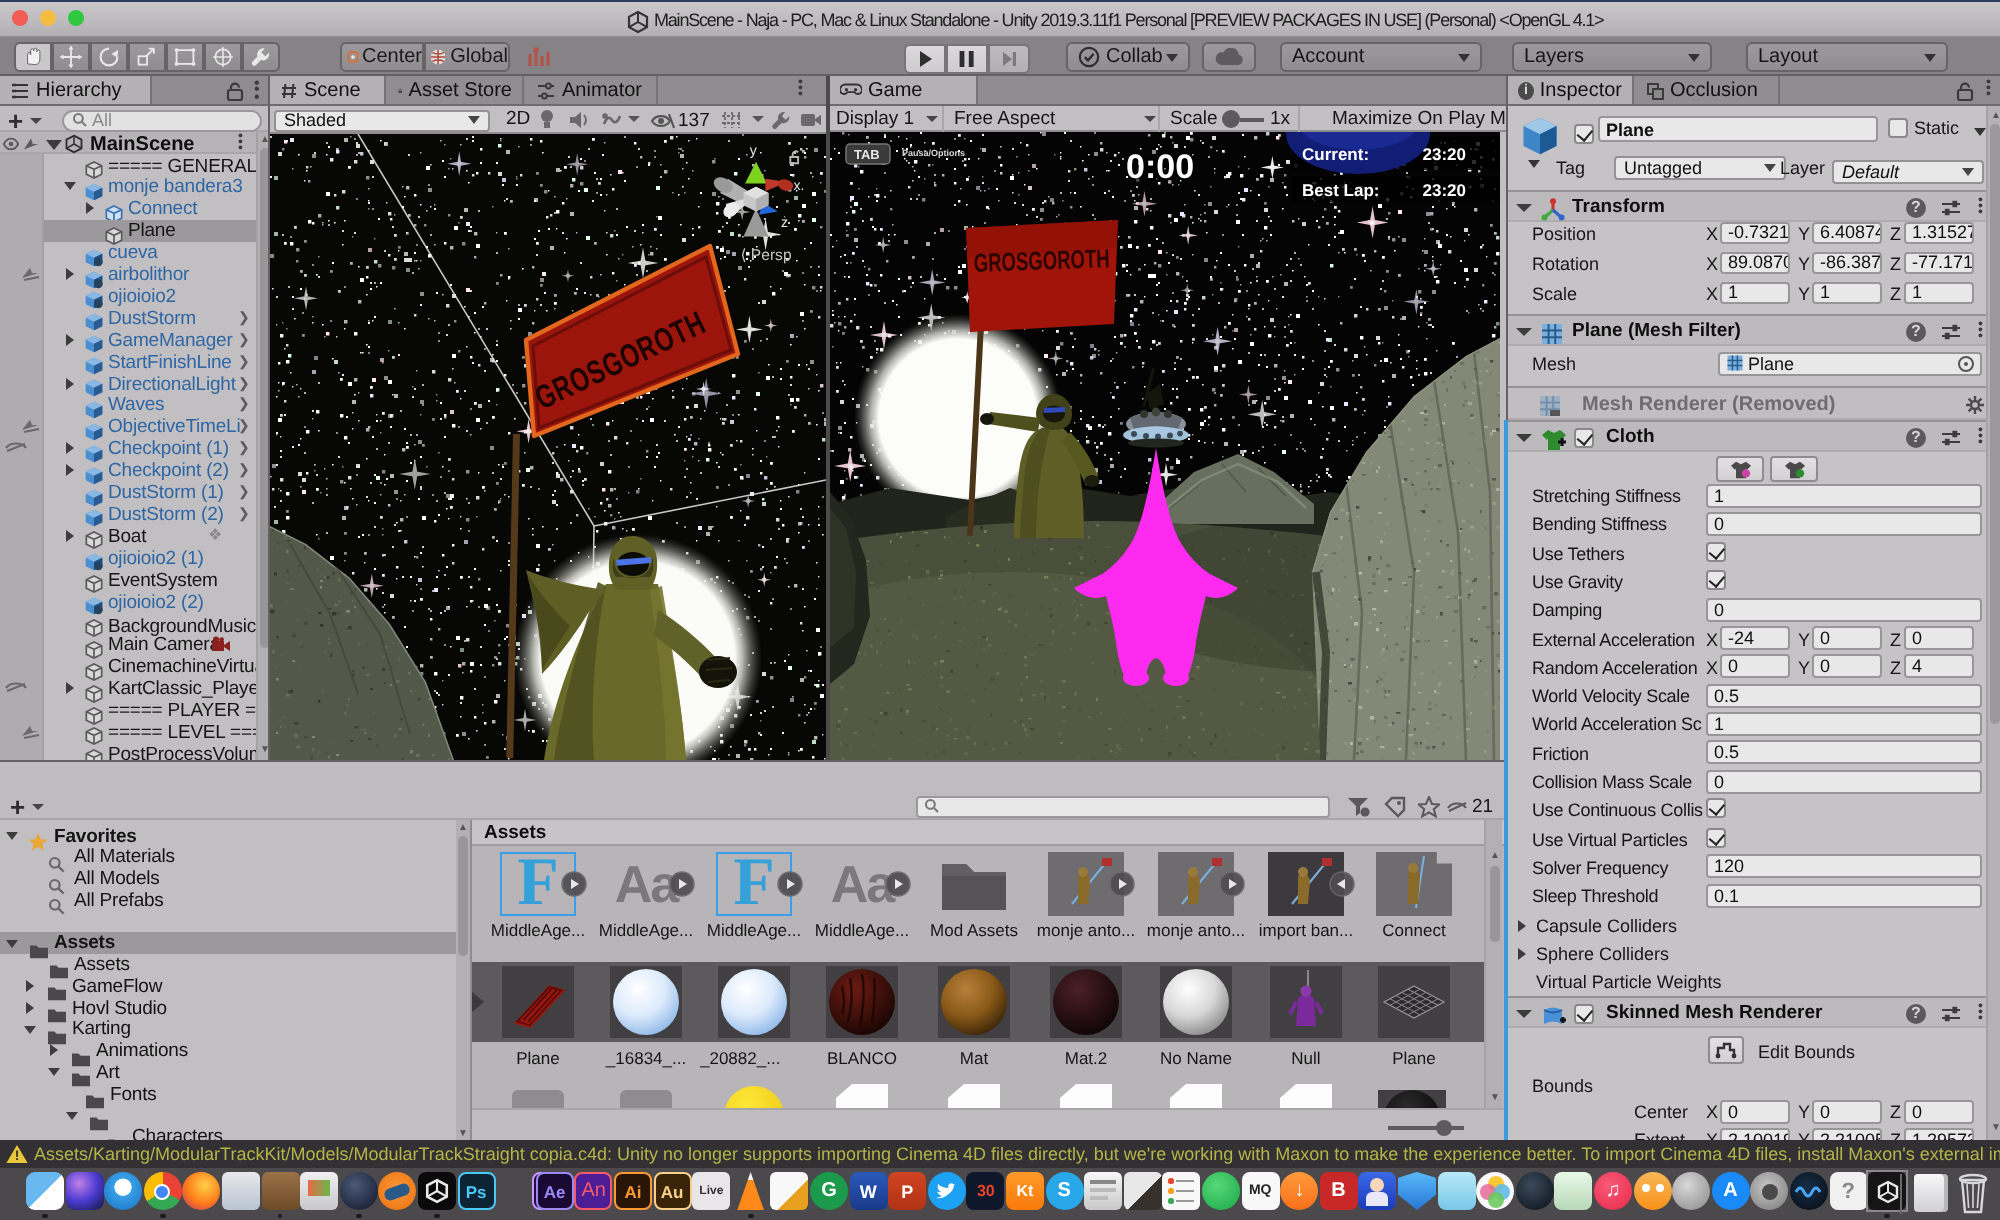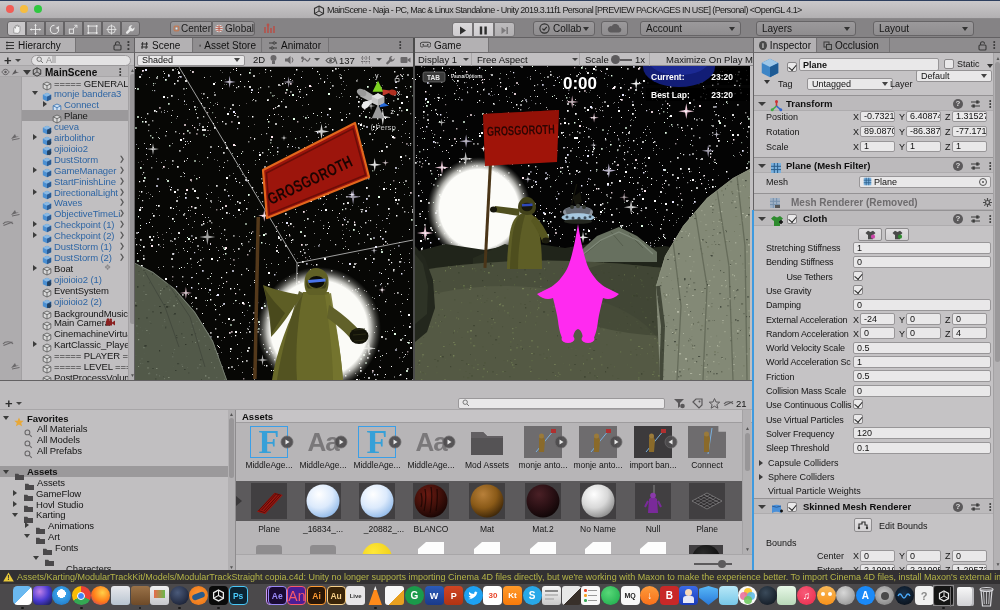--- a/index.html
+++ b/index.html
@@ -942,21 +942,21 @@
       </svg>
 <div class="abs" style="left:10px;top:42px;width:0;height:0;border-left:3.5px solid transparent;border-right:3.5px solid transparent;border-top:4px solid #333;"></div>
 <div class="cb on abs" style="left:33px;top:24px;"></div>
 <div class="fld" style="left:45px;top:20px;width:140px;height:13px;font-weight:bold;">Plane</div>
 <div class="cb abs" style="left:190px;top:21px;"></div>
 <div class="abs lbl" style="left:203px;top:21px;">Static</div>
 <div class="abs" style="left:233px;top:26px;width:0;height:0;border-left:3.5px solid transparent;border-right:3.5px solid transparent;border-top:4px solid #333;"></div>
 <div class="abs lbl" style="left:24px;top:41px;">Tag</div>
 <div class="ddw" style="left:53px;top:40px;width:86px;height:12px;">Untagged</div>
 <div class="abs lbl" style="left:136px;top:41px;">Layer</div>
-<div class="ddw" style="left:162px;top:32px;width:76px;height:12px;">Default</div>
+<div class="ddw" style="left:162px;top:42px;width:76px;height:12px;font-style:italic;">Default</div>
 <div class="hdr" style="top:57px;height:16px;">
 <div class="abs" style="left:4px;top:5.5px;width:0;height:0;border-left:4px solid transparent;border-right:4px solid transparent;border-top:4.5px solid #3c3c3c;"></div>
 <div class="abs" style="left:16px;top:2.0px;"><svg width="13" height="12" viewBox="0 0 13 12">
             <path d="M6.5 6 L6.5 1.2" stroke="#cc3333" stroke-width="1.6"></path>
             <circle cx="6.5" cy="1.6" r="1.5" fill="#cc3333"></circle>
             <path d="M6.5 6 L2 10" stroke="#44aa44" stroke-width="1.6"></path>
             <circle cx="2.2" cy="9.8" r="1.5" fill="#44aa44"></circle>
             <path d="M6.5 6 L11 10" stroke="#3366cc" stroke-width="1.6"></path>
             <circle cx="10.8" cy="9.8" r="1.5" fill="#3366cc"></circle>
           </svg></div>
@@ -1049,21 +1049,21 @@
 <div class="abs" style="left:131px;top:190px;width:24px;height:13px;background:linear-gradient(#e2e0e2,#d2d0d2);border:1px solid #8e8c8e;border-radius:2px;display:flex;align-items:center;justify-content:center;">
         <svg width="13" height="10" viewBox="0 0 14 12">
           <path d="M4 1 L7 2.5 L10 1 L13 3.5 L10.5 6 L10 5 V11 H4 V5 L3.5 6 L1 3.5 Z" fill="#4a4a4a"></path>
           <circle cx="10" cy="8" r="2.5" fill="#2e8b2e"></circle>
         </svg>
       </div>
 <div class="abs lbl" style="left:12px;top:205.0px;width:87px;letter-spacing:-0.15px;">Stretching Stiffness</div>
 <div class="fld" style="left:99px;top:203.5px;width:138px;height:12px;">1</div>
 <div class="abs lbl" style="left:12px;top:219.3px;width:87px;letter-spacing:-0.15px;">Bending Stiffness</div>
 <div class="fld" style="left:99px;top:217.8px;width:138px;height:12px;">0</div>
-<div class="abs lbl" style="left:12px;top:233.6px;width:87px;letter-spacing:-0.15px;text-align:center;">Use Tethers</div>
+<div class="abs lbl" style="left:12px;top:233.6px;width:87px;letter-spacing:-0.15px;">Use Tethers</div>
 <div class="cb on abs" style="left:99px;top:232.6px;"></div>
 <div class="abs lbl" style="left:12px;top:247.9px;width:87px;letter-spacing:-0.15px;">Use Gravity</div>
 <div class="cb on abs" style="left:99px;top:246.9px;"></div>
 <div class="abs lbl" style="left:12px;top:262.2px;width:87px;letter-spacing:-0.15px;">Damping</div>
 <div class="fld" style="left:99px;top:260.7px;width:138px;height:12px;">0</div>
 <div class="abs lbl" style="left:12px;top:276.5px;width:87px;letter-spacing:-0.15px;">External Acceleration</div>
 <div class="abs lbl" style="left:99px;top:276.5px;">X</div>
 <div class="fld" style="left:106px;top:275.0px;width:35px;height:12px;">-24</div>
 <div class="abs lbl" style="left:145px;top:276.5px;">Y</div>
 <div class="fld" style="left:152px;top:275.0px;width:35px;height:12px;">0</div>
@@ -1348,21 +1348,21 @@
 <div class="abs" style="left:123px;top:73px;width:36px;height:36px;background:#413f41;"><svg width="36" height="36" viewBox="0 0 36 36">
             <defs>
               <radialGradient id="gffffff8fb8e8" cx="38%" cy="30%" r="75%">
                 <stop offset="0%" stop-color="#ffffff"></stop>
                 <stop offset="55%" stop-color="#dceafc"></stop>
                 <stop offset="100%" stop-color="#8fb8e8"></stop>
               </radialGradient>
             </defs>
             <circle cx="18" cy="18" r="16.5" fill="url(#gffffff8fb8e8)"></circle>
           </svg></div>
-<div class="abs" style="left:114px;top:114px;width:54px;text-align:right;font-size:8.5px;color:#161616;white-space:nowrap;overflow:hidden;">_20882_...</div>
+<div class="abs" style="left:114px;top:114px;width:54px;text-align:left;font-size:8.5px;color:#161616;white-space:nowrap;overflow:hidden;">_20882_...</div>
 <div class="abs" style="left:177px;top:73px;width:36px;height:36px;background:#413f41;"><svg width="36" height="36" viewBox="0 0 36 36">
             <defs>
               <radialGradient id="blg" cx="38%" cy="30%" r="75%">
                 <stop offset="0%" stop-color="#6a1a12"></stop>
                 <stop offset="55%" stop-color="#40100a"></stop>
                 <stop offset="100%" stop-color="#180503"></stop>
               </radialGradient>
             </defs>
             <circle cx="18" cy="18" r="16.5" fill="url(#blg)"></circle>
             <path d="M12 6 Q14 16 11 28 M18 4 Q20 14 17 30 M24 6 Q25 16 23 28 M8 10 Q10 18 8 24" stroke="#1a0502" stroke-width="1.2" fill="none" opacity=".8"></path>
@@ -1515,21 +1515,21 @@
 <div class="abs" style="left:228.6px;top:2px;width:19px;height:19px;">
         <div style="width:100%;height:100%;border-radius:4px;border:1.5px solid #4ac8f8;background:#0c2433;display:flex;align-items:center;justify-content:center;font-size:8.5px;font-weight:bold;color:#4ac8f8;">Ps</div>
       </div>
 <div class="abs" style="left:266px;top:2px;width:19px;height:19px;">
         <div style="width:100%;height:100%;border-radius:4px;border:1.5px solid #c89af8;background:#2a0a3a;display:flex;align-items:center;justify-content:center;font-size:8.5px;font-weight:bold;color:#c89af8;">Pr</div>
       </div>
 <div class="abs" style="left:267.8px;top:2px;width:19px;height:19px;">
         <div style="width:100%;height:100%;border-radius:4px;border:1.5px solid #9a8af8;background:#1a0a33;display:flex;align-items:center;justify-content:center;font-size:8.5px;font-weight:bold;color:#9a8af8;">Ae</div>
       </div>
 <div class="abs" style="left:287.4px;top:2px;width:19px;height:19px;">
-        <div style="width:100%;height:100%;border-radius:4px;border:1.5px solid #f85a6a;background:#4c1d95;display:flex;align-items:center;justify-content:center;font-size:14px;font-weight:normal;color:#f85a6a;">An</div>
+        <div style="width:100%;height:100%;border-radius:4px;border:1.5px solid #f85a6a;background:#4c1d95;display:flex;align-items:center;justify-content:center;font-size:10px;font-weight:normal;color:#f85a6a;">An</div>
       </div>
 <div class="abs" style="left:307.0px;top:2px;width:19px;height:19px;">
         <div style="width:100%;height:100%;border-radius:4px;border:1.5px solid #ff9a33;background:#2a1606;display:flex;align-items:center;justify-content:center;font-size:8.5px;font-weight:bold;color:#ff9a33;">Ai</div>
       </div>
 <div class="abs" style="left:326.6px;top:2px;width:19px;height:19px;">
         <div style="width:100%;height:100%;border-radius:4px;border:1.5px solid #f8d08a;background:#3a2408;display:flex;align-items:center;justify-content:center;font-size:8.5px;font-weight:bold;color:#f8d08a;">Au</div>
       </div>
 <div class="abs" style="left:346.2px;top:2px;width:19px;height:19px;">
         <div style="width:100%;height:100%;border-radius:3px;background:#e8e6e8;display:flex;align-items:center;justify-content:center;font-size:6px;font-weight:bold;color:#333;">Live</div>
       </div>
@@ -1549,21 +1549,21 @@
 <div class="abs" style="left:444.2px;top:2px;width:19px;height:19px;">
         <div style="width:100%;height:100%;border-radius:4px;background:linear-gradient(#d04423,#b03413);display:flex;align-items:center;justify-content:center;font-size:9px;font-weight:bold;color:#fff;">P</div>
       </div>
 <div class="abs" style="left:463.8px;top:2px;width:19px;height:19px;">
         <div style="width:100%;height:100%;border-radius:50%;background:#1da1f2;display:flex;align-items:center;justify-content:center;font-size:7px;font-weight:bold;color:#fff;position:relative;"></div>
         <svg style="position:absolute;left:3.5px;top:5px" width="12" height="10" viewBox="0 0 12 10">
           <path d="M1 8 Q4 8.5 6 7 Q10 4.5 10 1.5 L11 1 L9.8 1.2 Q9 0.2 8 0.8 Q6.8 1.5 7.2 3 Q4 3 2 1 Q1.2 3.5 3.5 5 Q2.5 5.2 1.5 4.8 Q2 6.5 4 7 Q2.5 7.8 1 8 Z" fill="#fff"></path>
         </svg>
       </div>
 <div class="abs" style="left:483.4px;top:2px;width:19px;height:19px;">
-        <div style="width:100%;height:100%;border-radius:4px;background:#ffffff;display:flex;align-items:center;justify-content:center;font-size:8px;font-weight:bold;color:#e8452a;">30</div>
+        <div style="width:100%;height:100%;border-radius:4px;background:#0f172a;display:flex;align-items:center;justify-content:center;font-size:8px;font-weight:bold;color:#e8452a;">30</div>
       </div>
 <div class="abs" style="left:503.0px;top:2px;width:19px;height:19px;">
         <div style="width:100%;height:100%;border-radius:4px;background:linear-gradient(#ff9a2a,#f87a0a);display:flex;align-items:center;justify-content:center;font-size:8px;font-weight:bold;color:#fff;">Kt</div>
       </div>
 <div class="abs" style="left:522.6px;top:2px;width:19px;height:19px;">
         <div style="width:100%;height:100%;border-radius:50%;background:#28a8e8;display:flex;align-items:center;justify-content:center;font-size:10px;font-weight:bold;color:#fff;">S</div>
       </div>
 <div class="abs" style="left:542.2px;top:2px;width:19px;height:19px;">
         <div style="width:100%;height:100%;border-radius:3px;position:relative;background:linear-gradient(#f8f8f8,#c8c8c8);display:flex;align-items:center;justify-content:center;font-size:6px;font-weight:bold;color:#333;"></div>
         <div style="position:absolute;left:3px;top:4px;width:13px;height:2px;background:#888;"></div>

